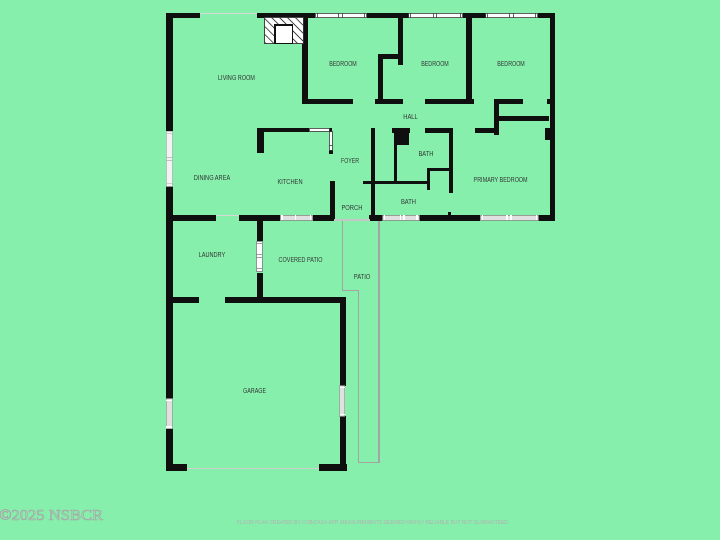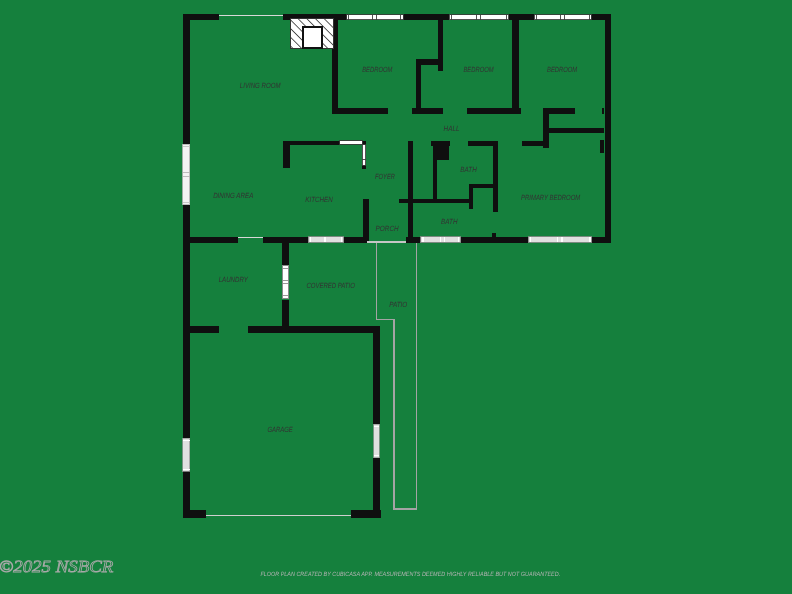--- a/index.html
+++ b/index.html
@@ -1,16 +1,16 @@
 <!DOCTYPE html>
 <html><head>
 <meta charset="utf-8">
 <style>
   html,body{margin:0;padding:0;background:#fff;}
-  #page{position:relative;width:720px;height:540px;background:#15803d;overflow:hidden;will-change:transform;font-style:italic;}
+  #page{position:relative;width:720px;height:540px;background:#86efac;overflow:hidden;will-change:transform;}
   svg{position:absolute;left:0;top:0;}
   .lbl{font-family:"Liberation Sans",sans-serif;font-size:6.8px;fill:#333;}
   .cap{font-family:"Liberation Sans",sans-serif;font-size:5.5px;fill:#b3b3b3;}
   .wm{font-family:"Liberation Serif",serif;font-size:15.5px;fill:none;stroke:#a9a9a9;stroke-width:0.7;}
 </style>
 </head>
 <body>
 <div id="page">
 <svg width="720" height="540" viewBox="0 0 720 540" shape-rendering="crispEdges">
 <defs>

